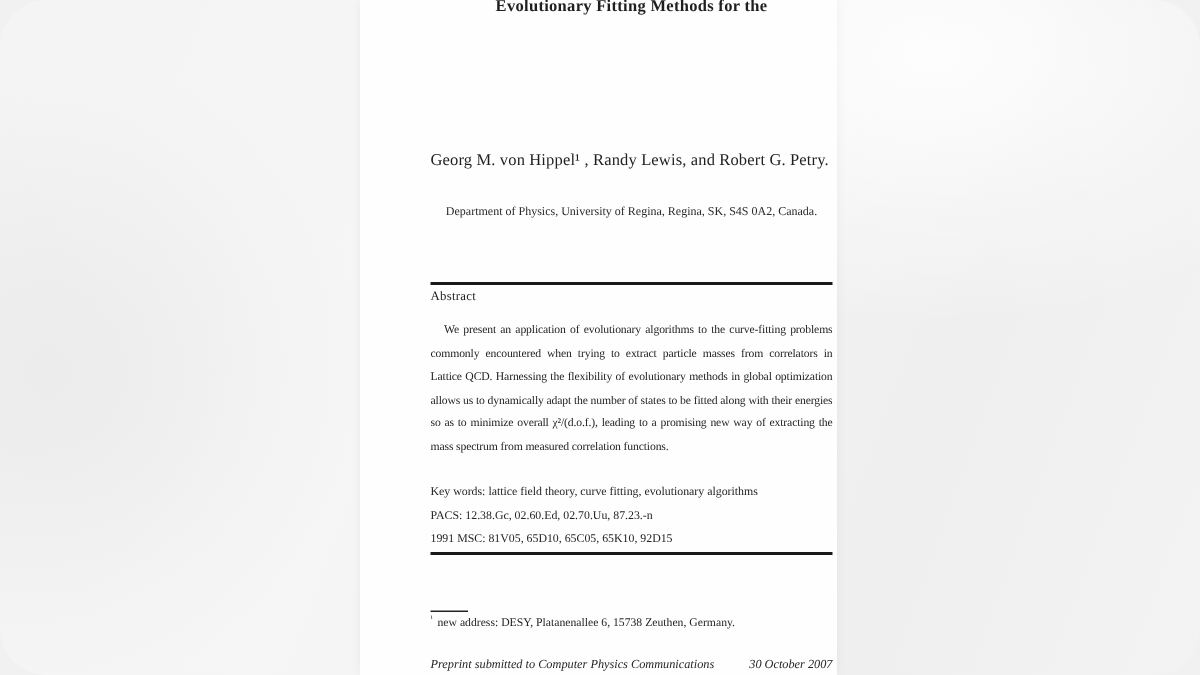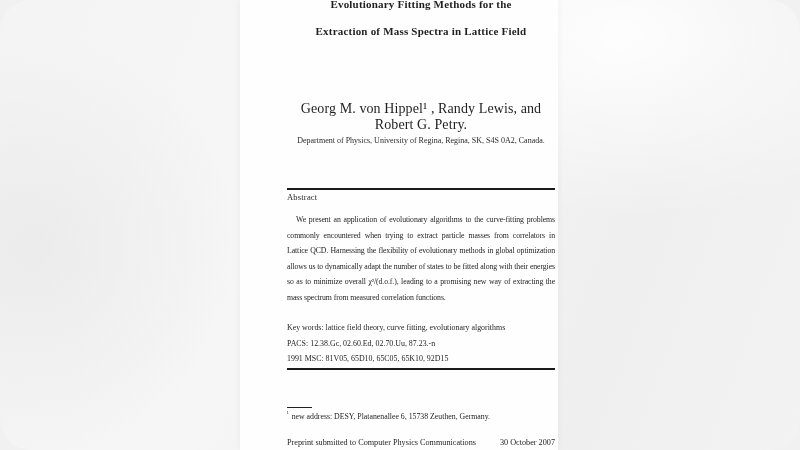--- a/index.html
+++ b/index.html
@@ -53,22 +53,22 @@
     top: -9px;
     text-align: center;
     font-weight: bold;
     font-size: 11px;
     line-height: 27px;
     letter-spacing: 0.2px;
   }
   .title div { white-space: nowrap; }
   .authors {
     top: 101px;
-    text-align: center;
-    font-size: 14px;
+    text-align: left;
+    font-size: 11px;
     letter-spacing: 0.1px;
   }
   .affiliation {
     top: 136px;
     text-align: center;
     font-size: 8px;
     color: #2a2a2a;
   }
   .rule {
     position: absolute;
@@ -115,36 +115,36 @@
     color: #242424;
   }
   .footnote sup {
     font-size: 5.5px;
     margin-right: 3px;
   }
   .footer {
     top: 438px;
     display: flex;
     justify-content: space-between;
+    font-style: italic;
     font-size: 8.2px;
     color: #242424;
   }
 </style>
 </head>
 <body>
 
 <div class="canvas">
 
   <div class="watermark">arXiv:0707.2788v2  [hep-lat]  19 Dec 2007</div>
 
   <div class="page">
 
     <div class="col title">
       <div>Evolutionary Fitting Methods for the</div>
-      <div>Extraction of Mass Spectra in Lattice Field</div>
     </div>
 
     <div class="col authors">Georg M. von Hippel¹ , Randy Lewis, and Robert G. Petry.</div>
 
     <div class="col affiliation">Department of Physics, University of Regina, Regina, SK, S4S 0A2, Canada.</div>
 
     <div class="rule rule1"></div>
 
     <div class="col abstract-heading">Abstract</div>
 

